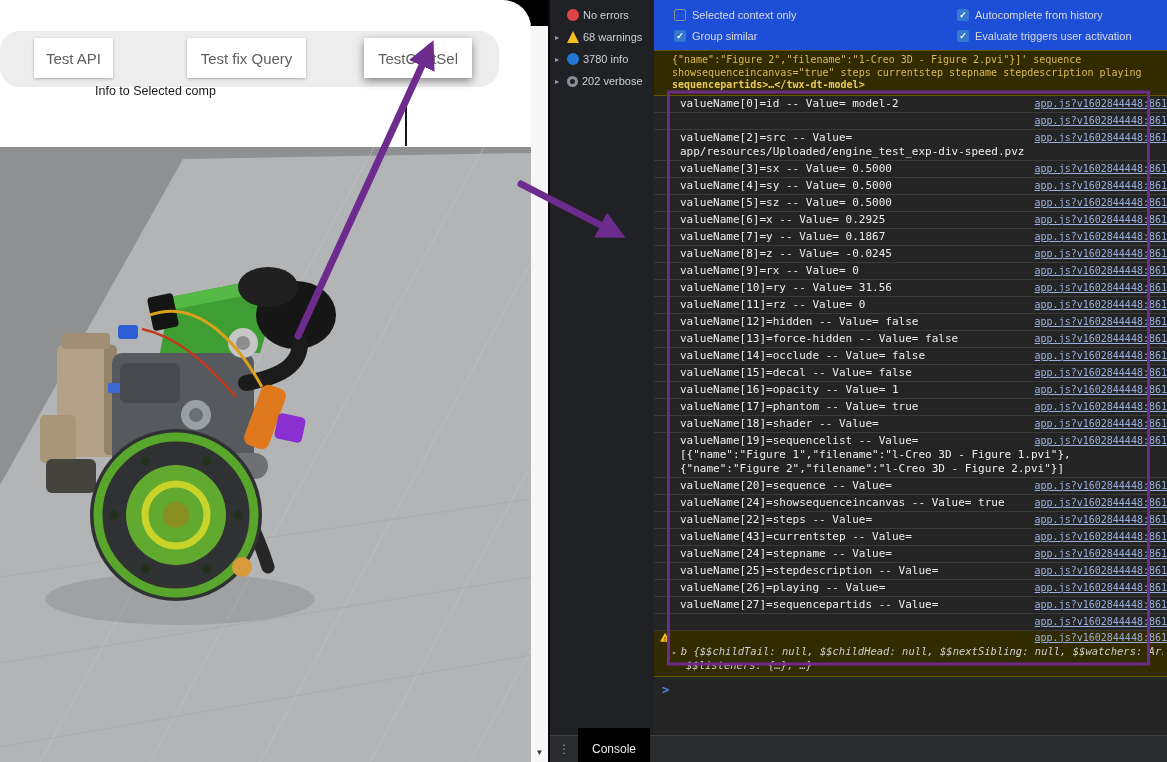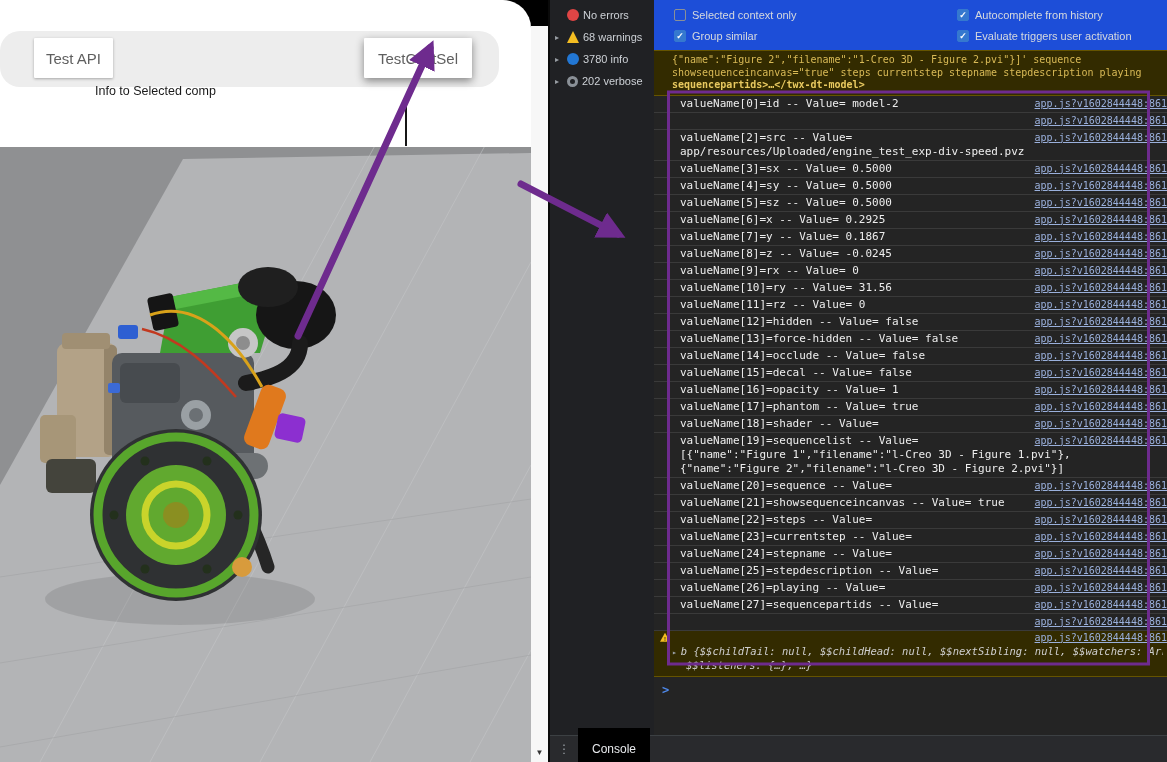--- a/index.html
+++ b/index.html
@@ -87,20 +87,21 @@
   .anno{position:absolute;left:0;top:0;width:1167px;height:762px;pointer-events:none;}
 </style>
 </head>
 <body>
 
 <div class="root">
 
   <div class="app-card">
     <div class="btn-bar">
         <div class="app-btn btn-0">Test API</div>
+        <div class="app-btn btn-1">Test fix Query</div>
         <div class="app-btn btn-2">TestCustSel</div>
       </div>
     <div class="info-text">Info to Selected comp</div>
     <div class="panel-edge"></div>
 
     <div class="viewport">
       <svg width="531" height="615" viewBox="0 0 531 615">
         <rect width="531" height="615" fill="#8f9092"></rect>
         <polygon points="183,12 531,6 531,615 0,615 0,338" fill="#b3b4b6"></polygon>
         <g stroke="#c6c7c9" stroke-width="1" opacity="0.55">
@@ -298,29 +299,29 @@
             <div class="log-row">
     <span class="log-link">app.js?v1602844448:861</span>
     <span class="log-text">valueName[19]=sequencelist -- Value= [{"name":"Figure 1","filename":"l-Creo 3D - Figure 1.pvi"},{"name":"Figure 2","filename":"l-Creo 3D - Figure 2.pvi"}]</span>
   </div>
             <div class="log-row">
     <span class="log-link">app.js?v1602844448:861</span>
     <span class="log-text">valueName[20]=sequence -- Value=</span>
   </div>
             <div class="log-row">
     <span class="log-link">app.js?v1602844448:861</span>
-    <span class="log-text">valueName[21]=showsequenceincanvas -- Value= true</span>
+    <span class="log-text">valueName[24]=showsequenceincanvas -- Value= true</span>
   </div>
             <div class="log-row">
     <span class="log-link">app.js?v1602844448:861</span>
     <span class="log-text">valueName[22]=steps -- Value=</span>
   </div>
             <div class="log-row">
     <span class="log-link">app.js?v1602844448:861</span>
-    <span class="log-text">valueName[23]=currentstep -- Value=</span>
+    <span class="log-text">valueName[43]=currentstep -- Value=</span>
   </div>
             <div class="log-row">
     <span class="log-link">app.js?v1602844448:861</span>
     <span class="log-text">valueName[24]=stepname -- Value=</span>
   </div>
             <div class="log-row">
     <span class="log-link">app.js?v1602844448:861</span>
     <span class="log-text">valueName[25]=stepdescription -- Value=</span>
   </div>
             <div class="log-row">

